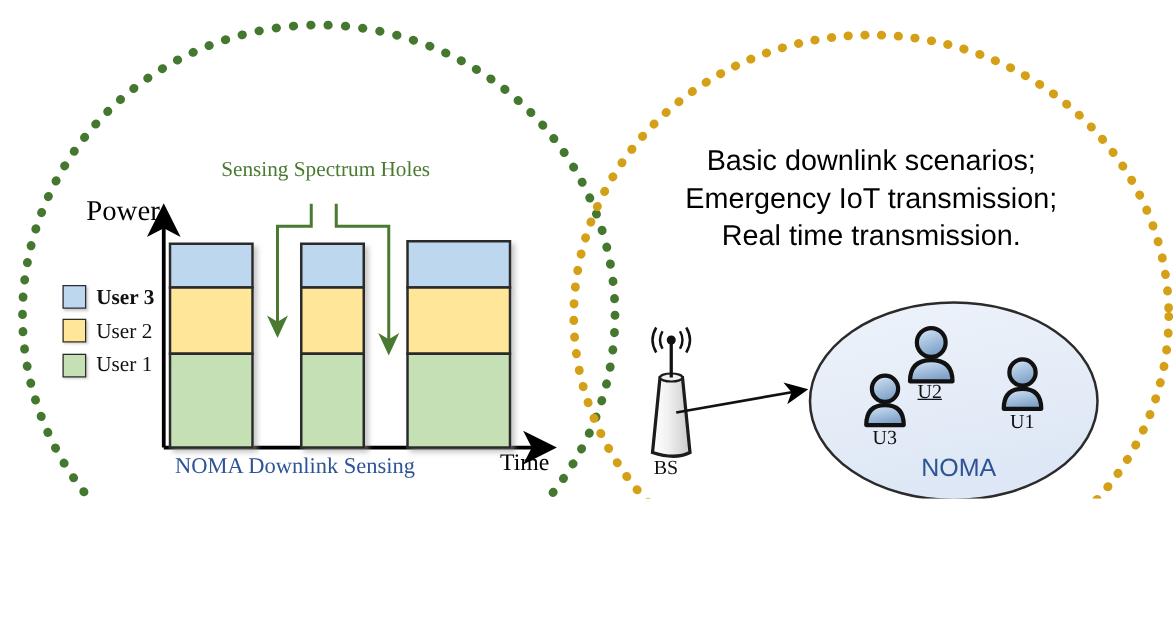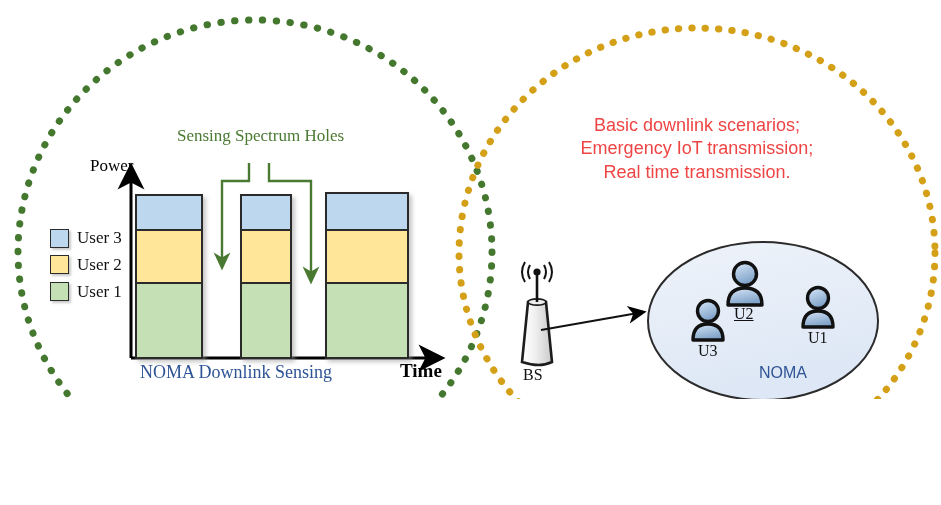--- a/index.html
+++ b/index.html
@@ -131,57 +131,57 @@
 
     <g>
       <circle cx="708" cy="311" r="10.5" fill="url(#personGrad)" stroke="#111111" stroke-width="3.4"></circle>
       <path d="M693,340 Q693,324 708,324 Q723,324 723,340 Z" fill="url(#personGrad)" stroke="#111111" stroke-width="3.4" stroke-linejoin="round"></path>
     </g>
   </svg>
 
   <div style="position:absolute; left:173px; top:126px; width:175px; text-align:center;
               font-size:17px; color:#4a7a32;" class="txt-serif">Sensing Spectrum Holes</div>
 
-  <div style="position:absolute; left:90px; top:156px; font-size:17px; color:#000;" class="txt-serif">Power</div>
+  <div style="position:absolute; left:69px; top:156px; font-size:23px; color:#000;" class="txt-serif">Power</div>
 
-  <div style="position:absolute; left:400px; top:360px; font-size:19px; color:#000;font-weight:bold;" class="txt-serif">Time</div>
+  <div style="position:absolute; left:400px; top:360px; font-size:19px; color:#000;" class="txt-serif">Time</div>
 
   <div style="position:absolute; left:140px; top:362px; font-size:18px; color:#2e5496;" class="txt-serif">NOMA Downlink Sensing</div>
 
   <div style="position:absolute; left:50px; top:228px; display:flex; flex-direction:column; gap:7px;">
 
-    <div style="display:flex; align-items:center; gap:8px;">
+    <div style="display:flex; align-items:flex-start; gap:8px;font-weight:bold;">
       <span style="width:17px; height:17px; background:#bdd7ee; border:1.6px solid #2b2b2b;
                    display:inline-block; box-shadow:1.5px 1.5px 2px rgba(150,150,150,.5);"></span>
       <span style="font-size:17px; color:#111;" class="txt-serif">User 3</span>
     </div>
 
     <div style="display:flex; align-items:flex-start; gap:8px;">
       <span style="width:17px; height:17px; background:#ffe699; border:1.6px solid #2b2b2b;
                    display:inline-block; box-shadow:1.5px 1.5px 2px rgba(150,150,150,.5);"></span>
       <span style="font-size:17px; color:#111;" class="txt-serif">User 2</span>
     </div>
 
-    <div style="display:flex; gap:8px;">
+    <div style="display:flex; align-items:center; gap:8px;">
       <span style="width:17px; height:17px; background:#c5e0b4; border:1.6px solid #2b2b2b;
                    display:inline-block; box-shadow:1.5px 1.5px 2px rgba(150,150,150,.5);"></span>
       <span style="font-size:17px; color:#111;" class="txt-serif">User 1</span>
     </div>
   </div>
 
   <div style="position:absolute; left:497px; top:114px; width:400px; text-align:center;
-              line-height:1.30; font-size:18px; color:#ef4444;" class="txt-sans">
+              line-height:1.30; font-size:23px; color:#000000;" class="txt-sans">
     <div>Basic downlink scenarios;</div>
     <div>Emergency IoT transmission;</div>
     <div>Real time transmission.</div>
   </div>
 
   <div style="position:absolute; left:523px; top:366px; font-size:16px; color:#111;" class="txt-serif">BS</div>
 
   <div style="position:absolute; left:734px; top:305px; font-size:16px; color:#111;text-decoration:underline;" class="txt-serif">U2</div>
 
   <div style="position:absolute; left:808px; top:329px; font-size:16px; color:#111;" class="txt-serif">U1</div>
 
   <div style="position:absolute; left:698px; top:342px; font-size:16px; color:#111;" class="txt-serif">U3</div>
 
-  <div style="position:absolute; left:737px; top:364px; font-size:16px; color:#2e5496;margin-left:22px;" class="txt-sans">NOMA</div>
+  <div style="position:absolute; left:737px; top:364px; font-size:20px; color:#2e5496;" class="txt-sans">NOMA</div>
 
 </div>
 
 </body></html>

